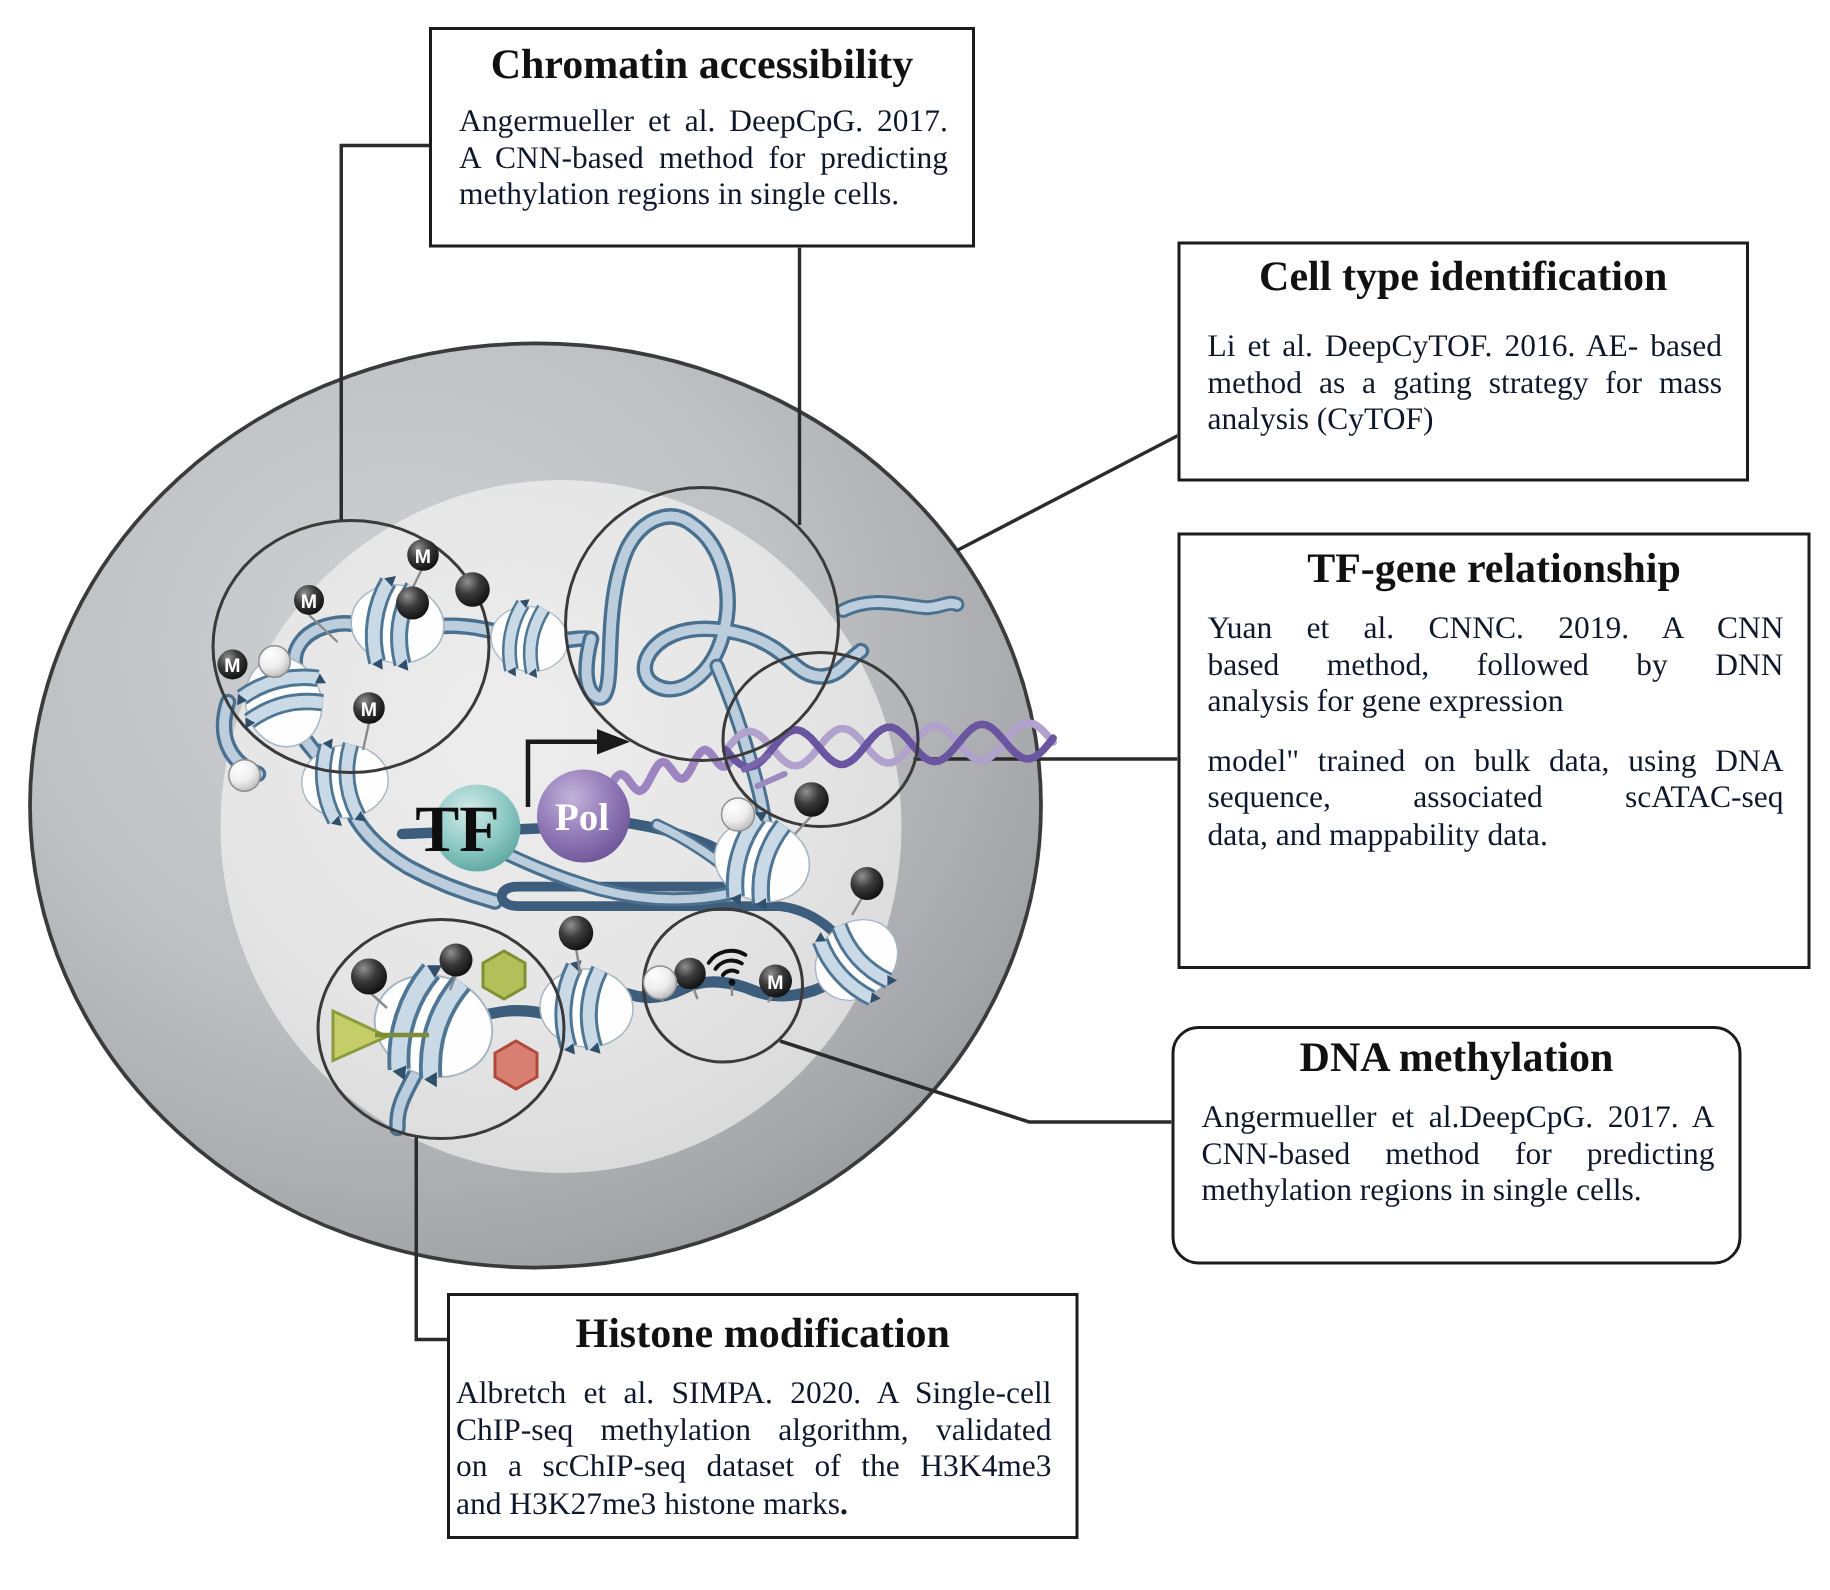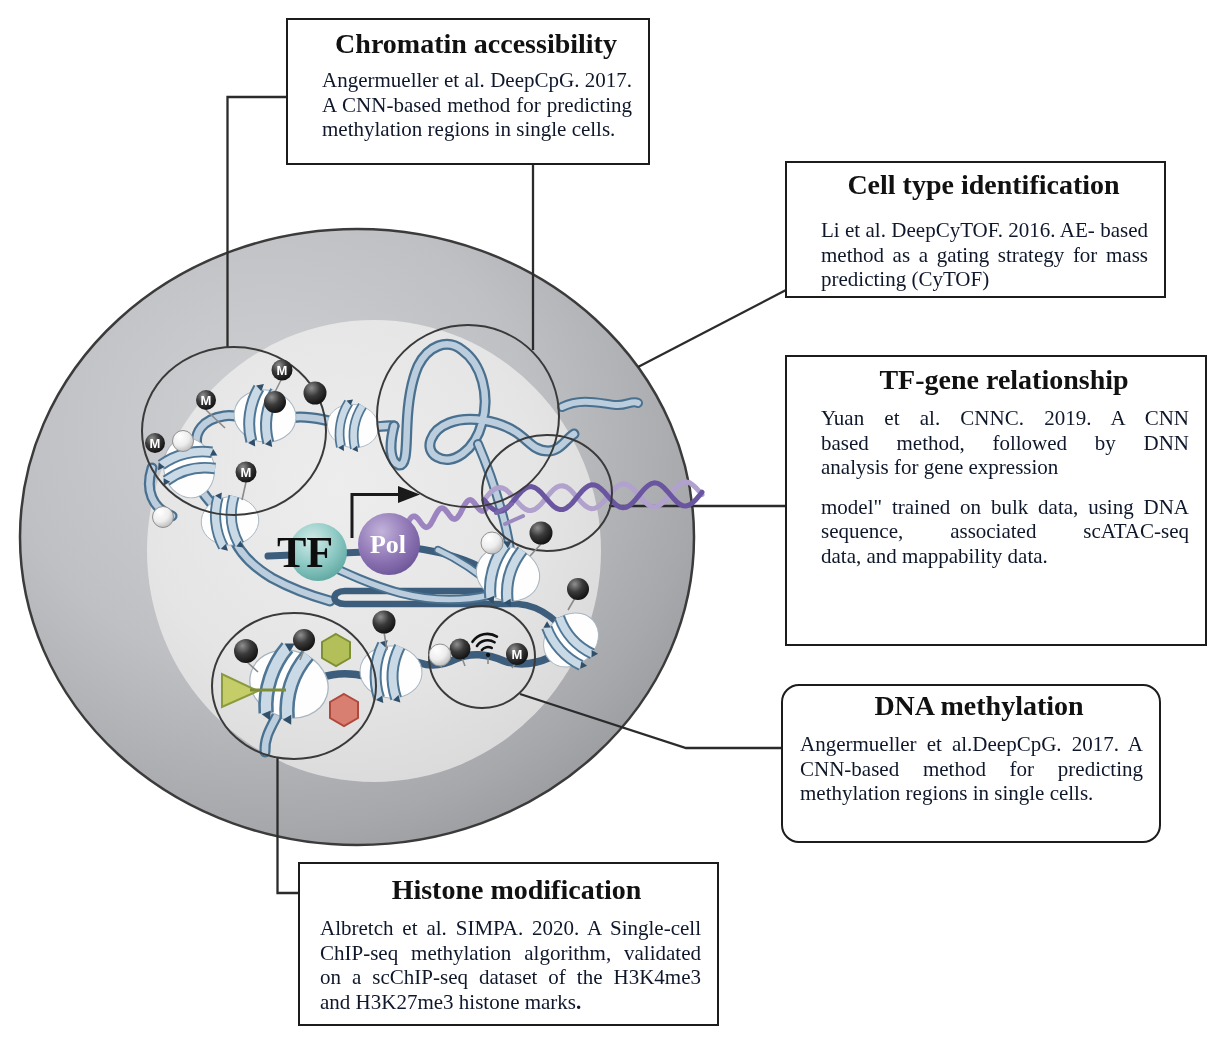--- a/index.html
+++ b/index.html
@@ -1,18 +1,18 @@
 <!DOCTYPE html>
 <html><head>
 <meta charset="utf-8">
 <style>
   html,body{margin:0;padding:0;background:#ffffff;}
   #stage{position:relative;width:1220px;height:1060px;background:#ffffff;overflow:hidden;
          font-family:"Liberation Serif", serif;}
-  .box{position:absolute;border:2px solid #1c1c1c;background:#ffffff;box-sizing:border-box;padding-left:16px;}
+  .box{position:absolute;border:2px solid #1c1c1c;background:#ffffff;box-sizing:border-box;}
   .ttl{font-weight:bold;text-align:center;font-size:28px;color:#111;}
   .bd{font-size:21px;color:#0f172a;line-height:24.6px;}
   .bd div{white-space:nowrap;}
   .j{text-align:justify;text-align-last:justify;}
   svg{position:absolute;left:0;top:0;}
 </style>
 </head>
 <body>
 <div id="stage">
 <svg width="1220" height="1060" viewBox="0 0 1220 1060">
@@ -206,46 +206,46 @@
 
 <div class="box" style="left:286px;top:18px;width:364px;height:147px;">
   <div class="ttl" style="margin-top:8px;">Chromatin accessibility</div>
   <div class="bd" style="margin:8px 16px 0 18px;">
     <div class="j">Angermueller et al. DeepCpG. 2017.</div>
     <div class="j">A CNN-based method for predicting</div>
     <div>methylation regions in single cells.</div>
   </div>
 </div>
 
-<div class="box" style="left:785px;top:161px;width:381px;height:137px;">
+<div class="box" style="left:785px;top:161px;width:381px;height:160px;">
   <div class="ttl" style="margin-top:6px;">Cell type identification</div>
   <div class="bd" style="margin:17px 16px 0 18px;">
     <div class="j">Li et al. DeepCyTOF. 2016. AE- based</div>
     <div class="j">method as a gating strategy for mass</div>
-    <div>predicting (CyTOF)</div>
+    <div>analysis (CyTOF)</div>
   </div>
 </div>
 
 <div class="box" style="left:785px;top:355px;width:422px;height:291px;">
   <div class="ttl" style="margin-top:7px;">TF-gene relationship</div>
   <div class="bd" style="margin:10px 16px 0 18px;">
     <div class="j">Yuan et al. CNNC. 2019. A CNN</div>
     <div class="j">based method, followed by DNN</div>
     <div>analysis for gene expression</div>
   </div>
   <div class="bd" style="margin:15px 16px 0 18px;">
     <div class="j">model" trained on bulk data, using DNA</div>
     <div class="j">sequence, associated scATAC-seq</div>
     <div>data, and mappability data.</div>
   </div>
 </div>
 
 <div class="box" style="left:781px;top:684px;width:380px;height:159px;border-radius:18px;">
   <div class="ttl" style="margin-top:4px;">DNA methylation</div>
-  <div class="bd" style="margin:10px 16px 0 1px;">
+  <div class="bd" style="margin:10px 16px 0 18px;">
     <div class="j">Angermueller et al.DeepCpG. 2017. A</div>
     <div class="j">CNN-based method for predicting</div>
     <div>methylation regions in single cells.</div>
   </div>
 </div>
 
 <div class="box" style="left:298px;top:862px;width:421px;height:164px;">
   <div class="ttl" style="margin-top:10px;">Histone modification</div>
   <div class="bd" style="margin:10px 16px 0 4px;">
     <div class="j">Albretch et al. SIMPA. 2020. A Single-cell</div>

